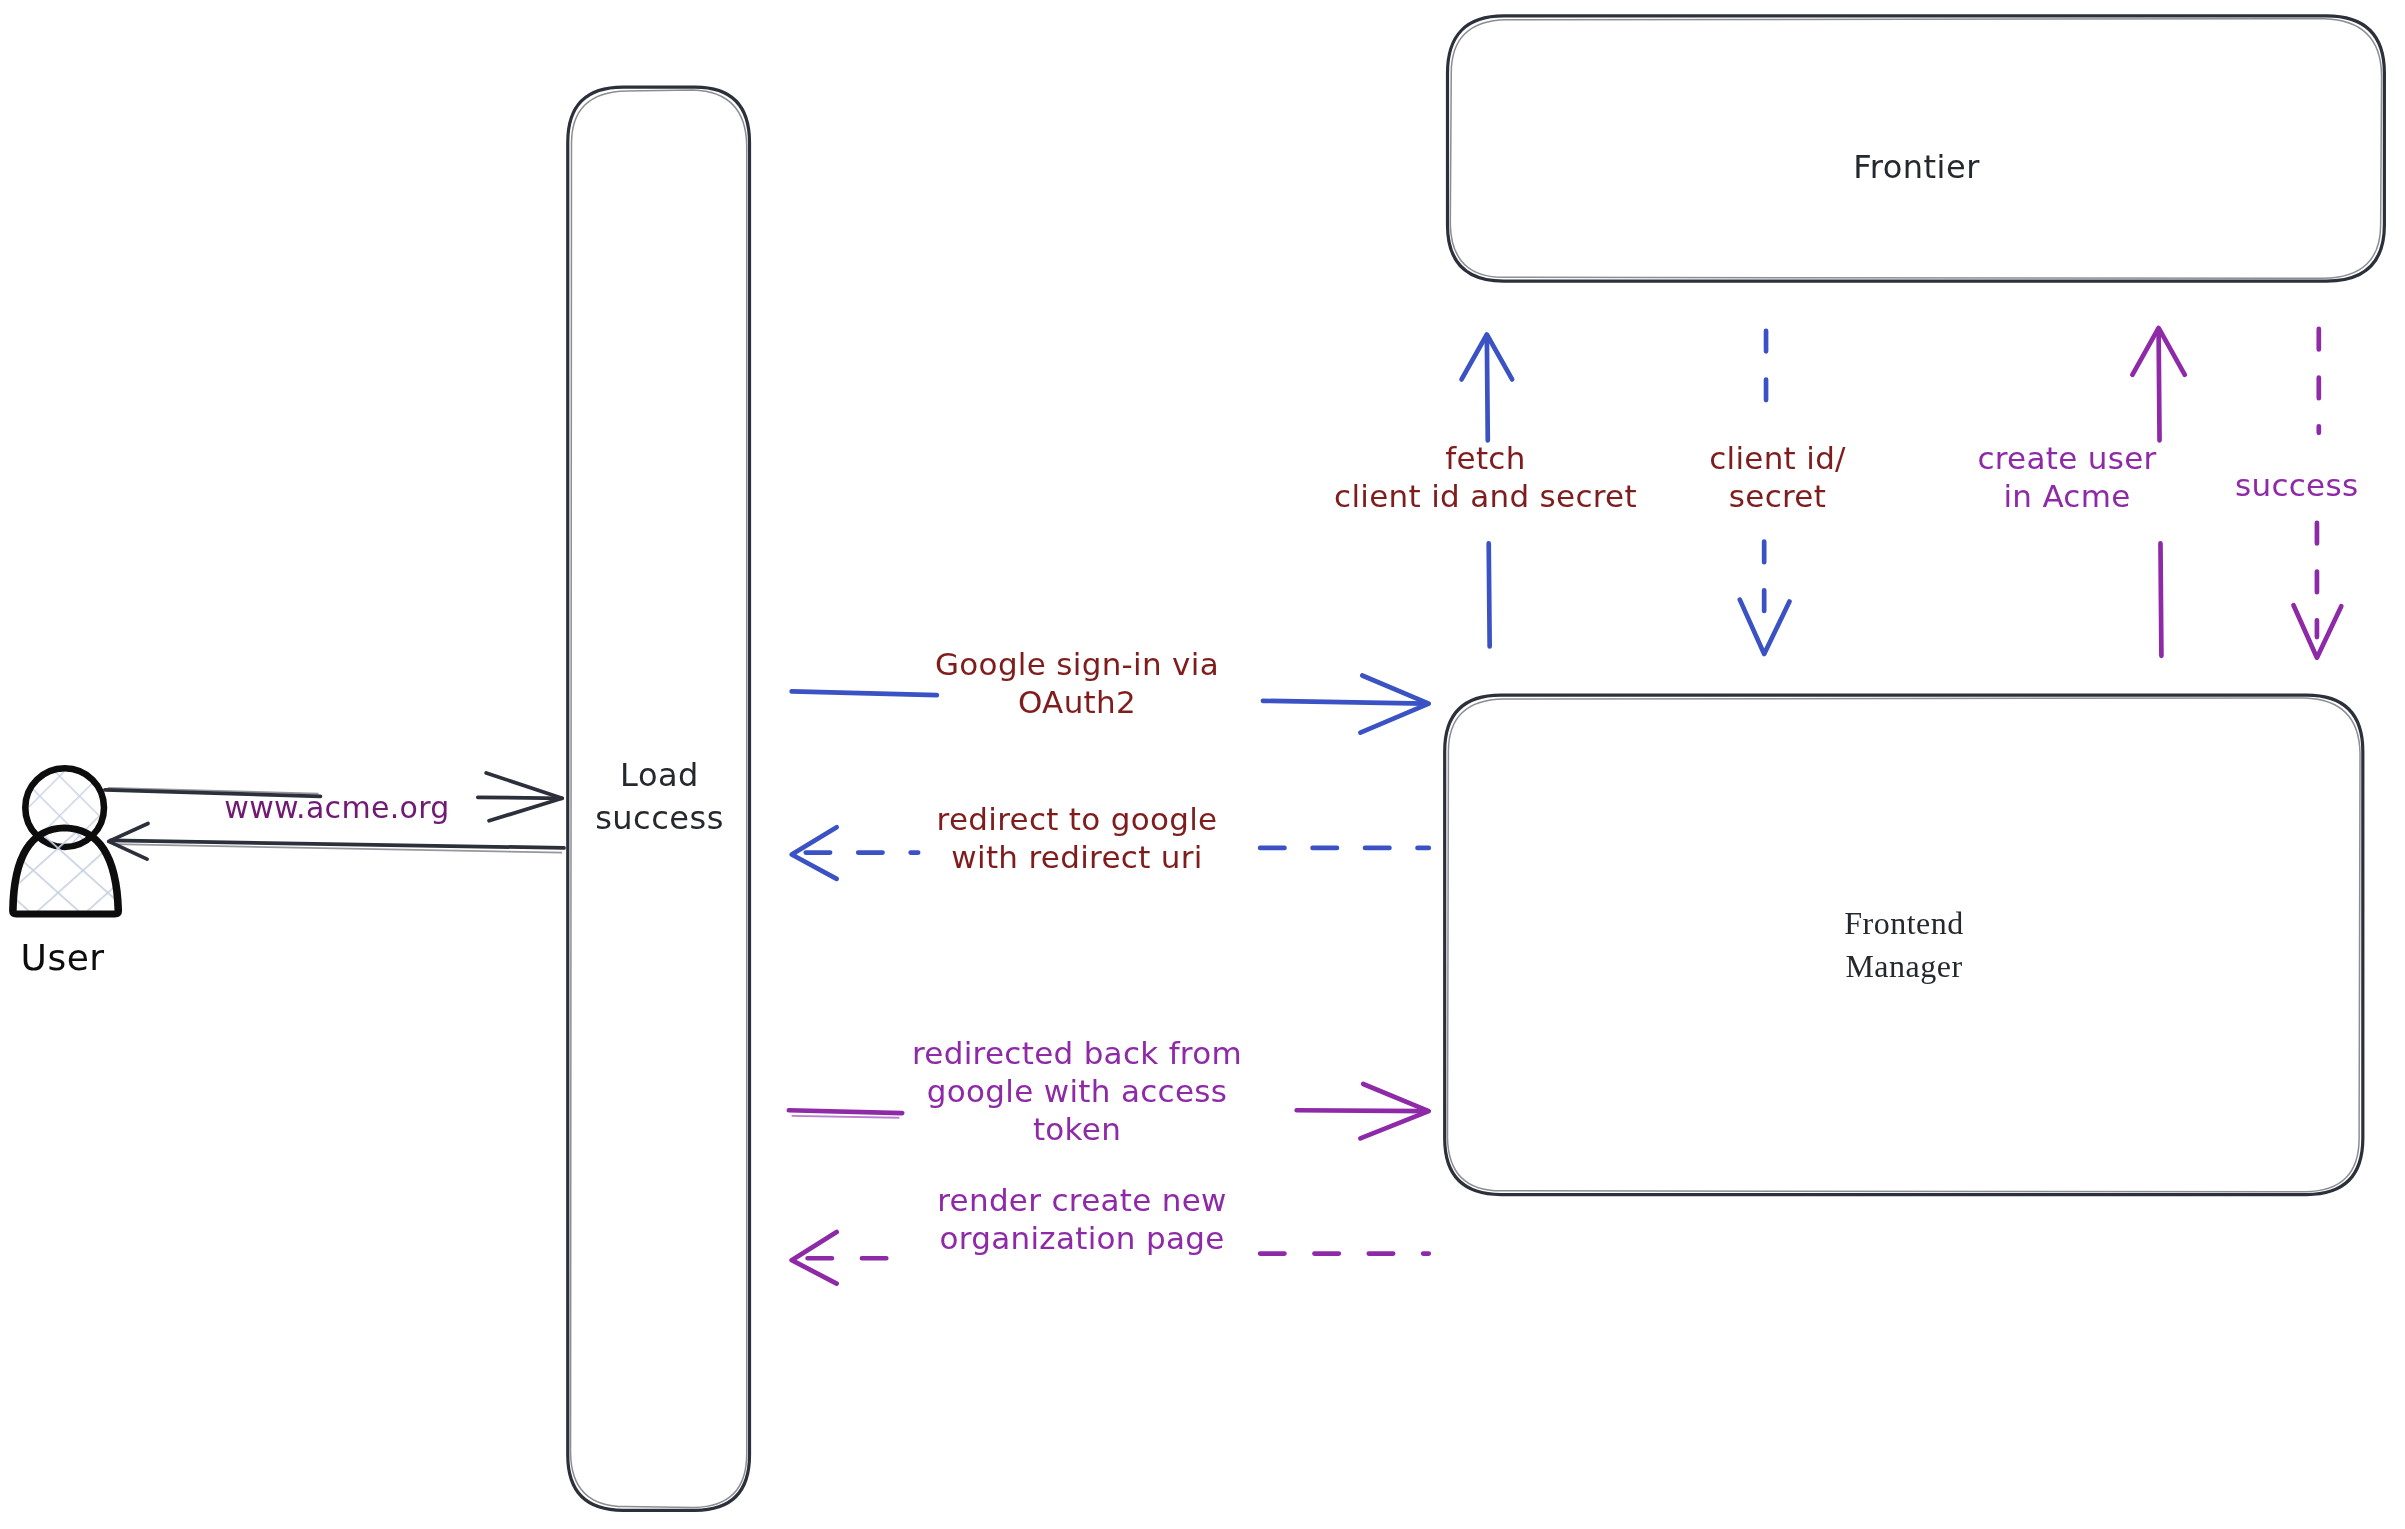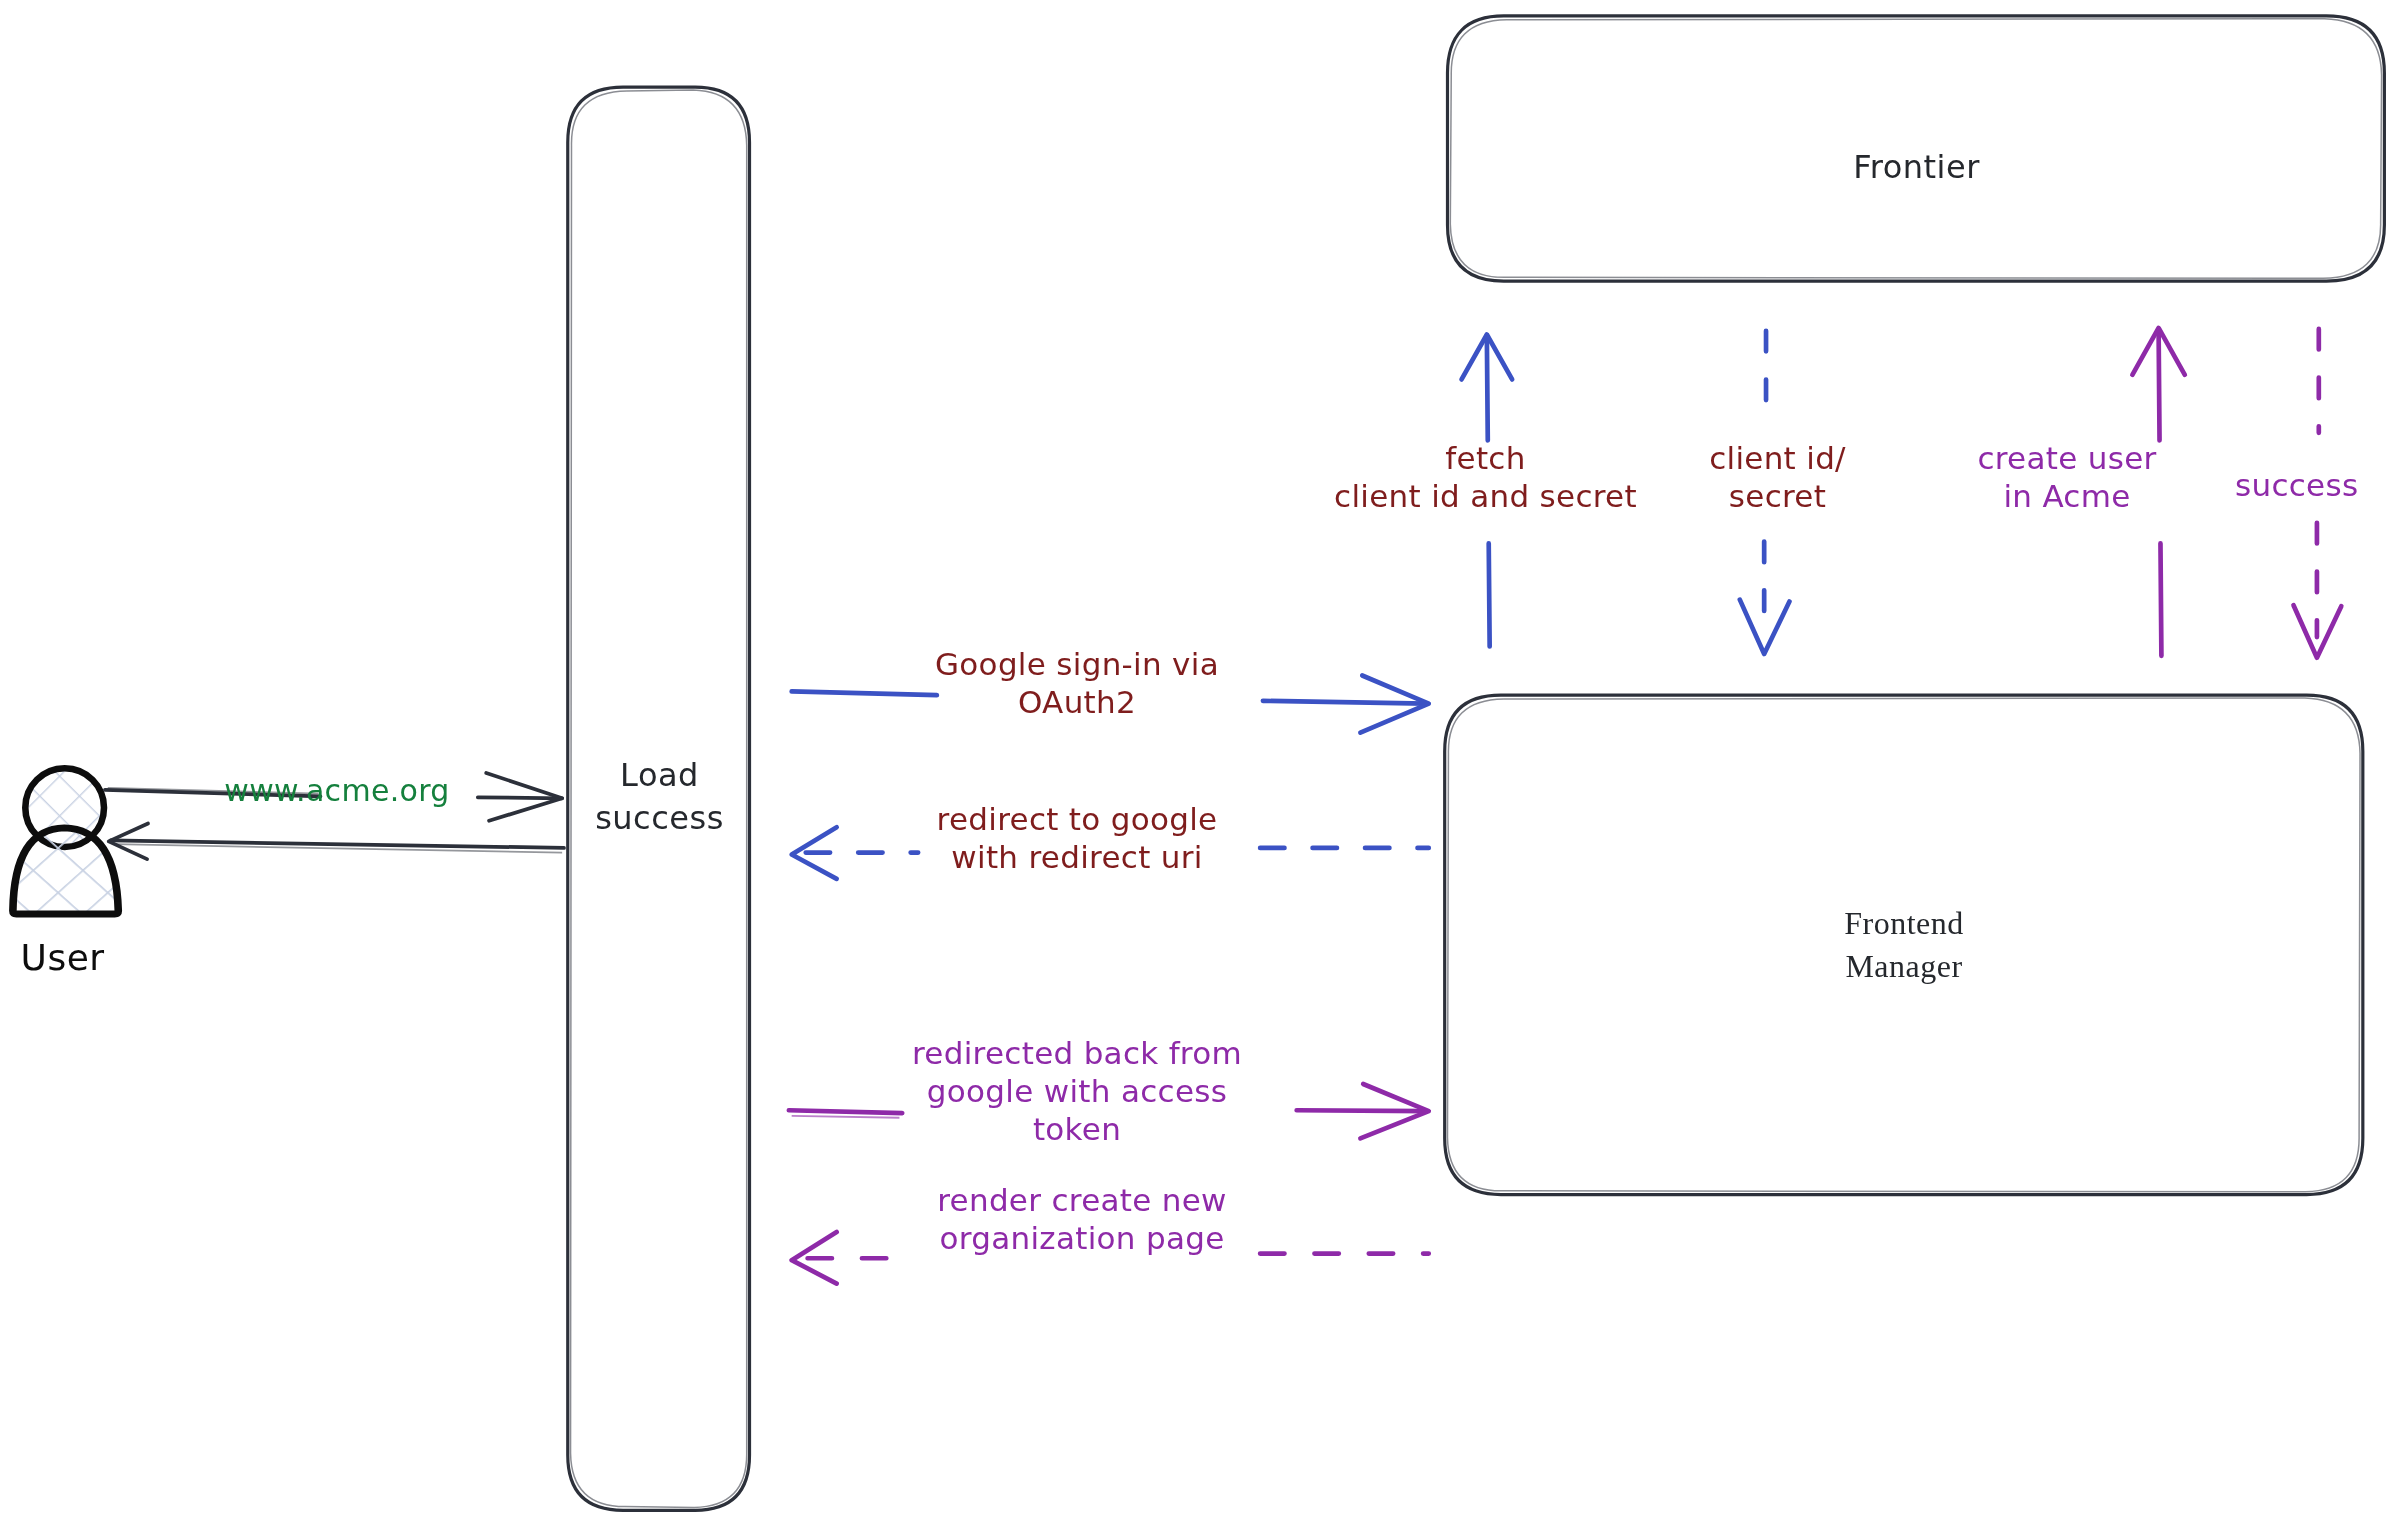--- a/index.html
+++ b/index.html
@@ -160,21 +160,21 @@
   <div class="node-label" style="left:568px; top:754px; width:183px;">Load
 success</div>
 
   <div class="node-label" style="left:1448px; top:114px; width:937px;margin-top:32px;">Frontier</div>
 
   <div class="node-label" style="left:1445px; top:902px; width:918px;font-family:Liberation Serif, serif;">Frontend
 Manager</div>
 
   <div class="actor-label" style="left:20.6px; top:937px;">User</div>
 
-  <div class="edge-label" style="left:187px; top:773px; width:300px; color:#15803d; font-size:30px;">www.acme.org</div>
+  <div class="edge-label" style="left:187px; top:790px; width:300px; color:#701a75; font-size:30px;">www.acme.org</div>
 
   <div class="edge-label blue" style="left:871px; top:646px; width:412px;">Google sign-in via
 OAuth2</div>
 
   <div class="edge-label blue" style="left:885px; top:801px; width:384px;">redirect to google
 with redirect uri</div>
 
   <div class="edge-label purple" style="left:871px; top:1035px; width:412px;text-align:center;">redirected back from
 google with access
 token</div>

